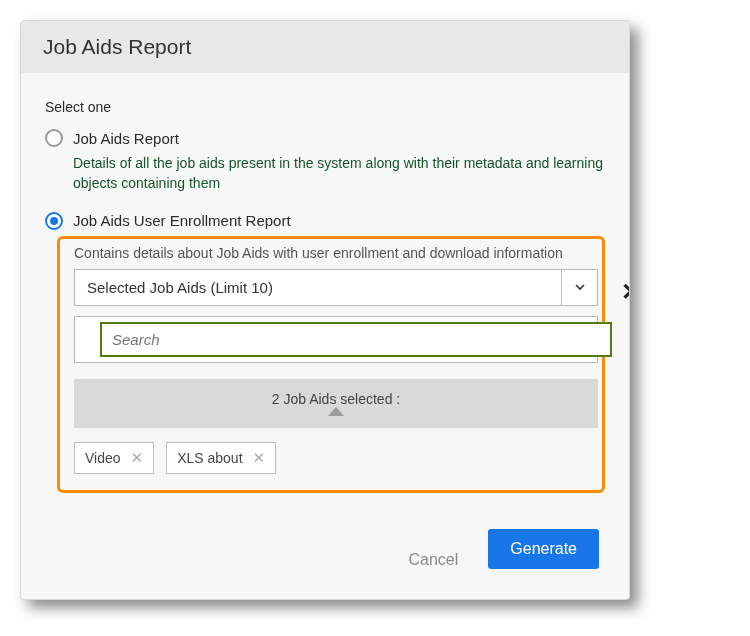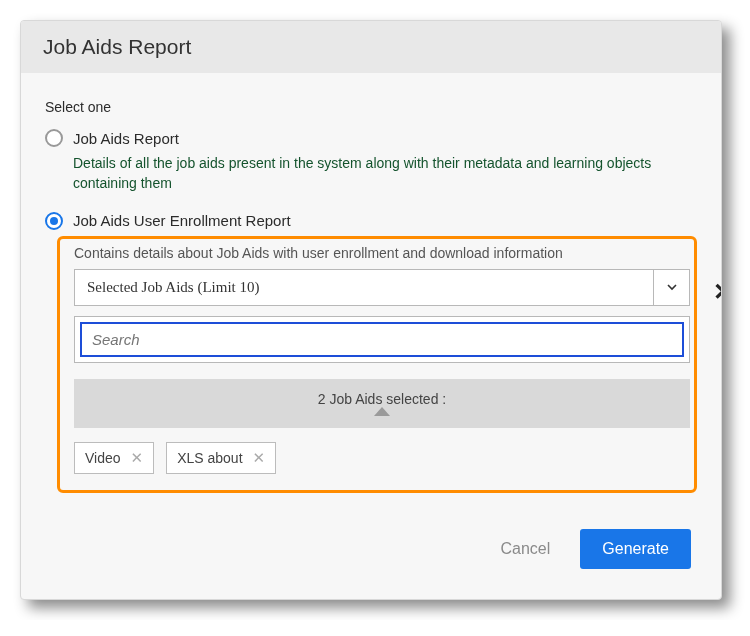--- a/index.html
+++ b/index.html
@@ -2,21 +2,21 @@
 <html><head>
 <meta charset="utf-8">
 <style>
 * { box-sizing: border-box; margin: 0; padding: 0; }
 body {
   background: #fff;
   font-family: -apple-system, BlinkMacSystemFont, "Segoe UI", Arial, sans-serif;
   padding: 20px;
 }
 .dialog {
-  width: 702px;
+  width: 610px;
   background: #f7f7f7;
   border: 1px solid #d8d8d8;
   box-shadow: 8px 8px 14px rgba(0,0,0,0.45);
   border-radius: 4px;
   overflow: hidden;
 }
 .dialog-header {
   background: #e8e8e8;
   padding: 14px 22px;
   font-size: 21px;
@@ -80,21 +80,20 @@
 }
 .enroll-desc {
   font-size: 14px;
   color: #555;
   margin-bottom: 8px;
 }
 .combo {
   display: flex;
   width: 100%;
   margin-bottom: 10px;
-  font-family: Liberation Serif, serif;
 }
 .combo-main {
   flex: 1;
   border: 1px solid #b8b8b8;
   background: #fff;
   padding: 9px 12px;
   font-size: 15px;
   color: #333;
 }
 .combo-caret {
@@ -108,26 +107,27 @@
 }
 .combo-caret svg { width: 12px; height: 12px; }
 .search-outer {
   border: 1px solid #b8b8b8;
   background: #fff;
   padding: 5px;
   margin-bottom: 16px;
 }
 .search-input {
   width: 100%;
-  border: 2px solid #1d4ed8;
+  border: 2px solid #4d7c0f;
   padding: 7px 10px;
   font-size: 15px;
   font-style: italic;
   color: #888;
   outline: none;
+  margin-left: 20px;
 }
 .selected-header {
   background: #d9d9d9;
   padding: 12px 14px;
   font-size: 14px;
   color: #444;
   display: flex;
   align-items: center;
   justify-content: space-between;
   margin-bottom: 14px;
@@ -166,21 +166,21 @@
   top: 42px;
   font-size: 24px;
   font-weight: 700;
   color: #222;
   cursor: pointer;
 }
 .footer {
   display: flex;
   justify-content: flex-end;
   gap: 30px;
-  align-items: center;
+  align-items: flex-end;
   margin-top: 36px;
   padding-right: 6px;
 }
 .btn-cancel {
   background: none;
   border: none;
   color: #8a8a8a;
   font-size: 16px;
   cursor: pointer;
 }

